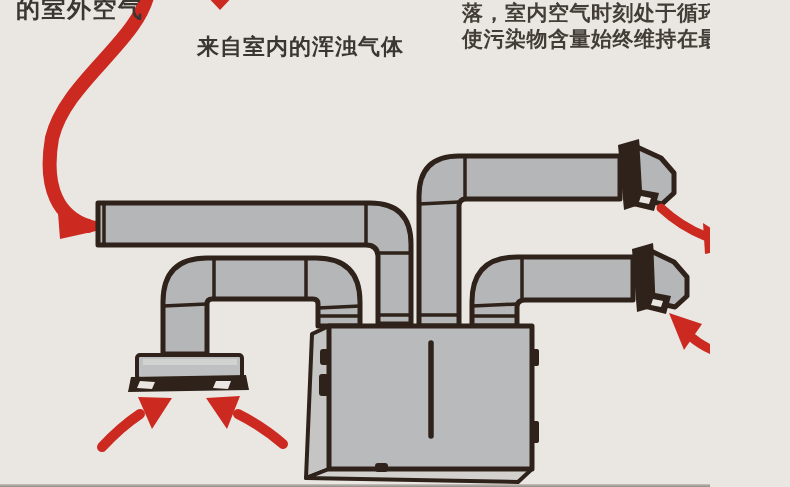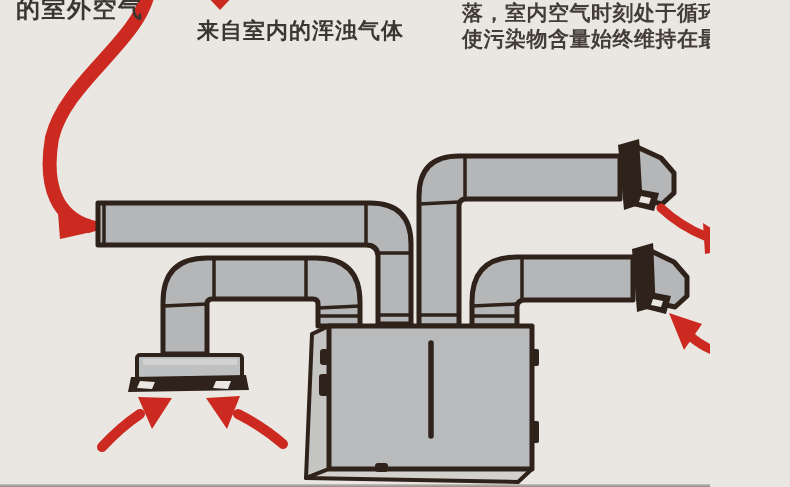--- a/index.html
+++ b/index.html
@@ -2,21 +2,21 @@
 <html><head>
 <meta charset="utf-8">
 <style>
   html,body{margin:0;padding:0;background:#eae7e2;}
   #stage{
     position:relative;width:710px;height:487px;overflow:hidden;
     background:#eae7e2;font-family:"DejaVu Sans",sans-serif;
   }
   .label{position:absolute;color:#3c3833;white-space:nowrap;}
   #outdoor-label{left:16px;top:-7px;font-size:24px;letter-spacing:1.5px;font-weight:600;color:#3a3631;}
-  #indoor-label{left:197px;top:16px;font-size:22px;letter-spacing:1px;font-weight:600;color:#3a3631;}
+  #indoor-label{left:197px;top:32px;font-size:22px;letter-spacing:1px;font-weight:600;color:#3a3631;}
   #desc{left:462px;top:0;font-size:21px;line-height:26px;letter-spacing:0.5px;font-weight:600;color:#433d37;}
   #desc span{display:block;}
   #title{left:237px;top:96px;font-size:34px;font-weight:700;letter-spacing:1px;color:#35302b;}
   #diagram{position:absolute;left:0;top:0;}
   .duct{fill:#b5b6b8;stroke:#2f221a;stroke-width:5;stroke-linejoin:round;}
   .seam{stroke:#2f221a;stroke-width:3.5;fill:none;stroke-linecap:round;}
   .dark{fill:#2f221a;stroke:none;}
   .slot{fill:#eae7e2;stroke:none;}
   .redfill{fill:#cc2a21;stroke:none;}
   .redstroke{stroke:#cc2a21;fill:none;stroke-linecap:round;}

